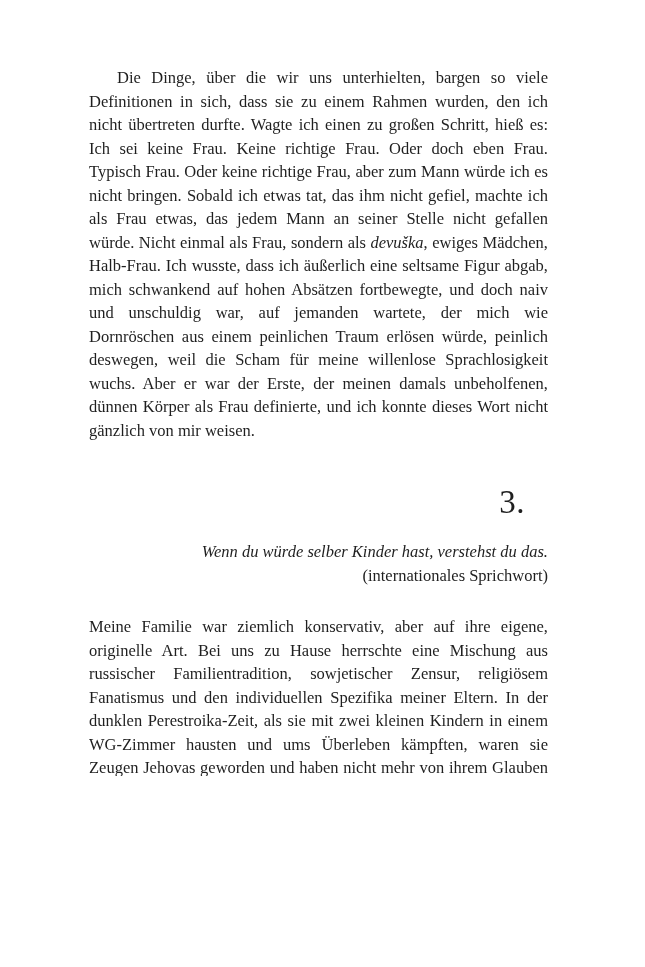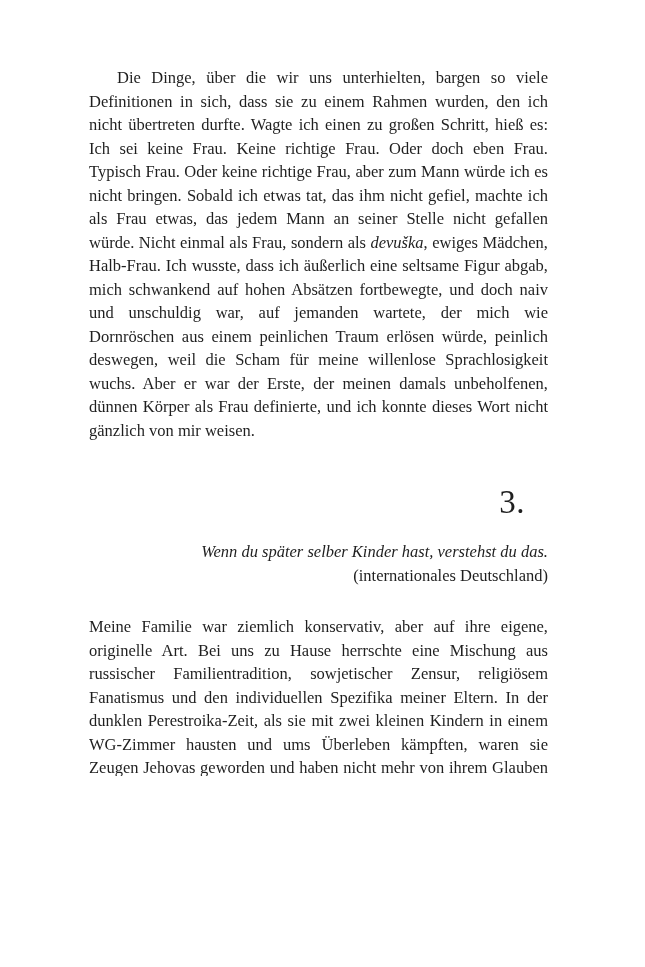--- a/index.html
+++ b/index.html
@@ -71,22 +71,22 @@
 <body>
 
 <div class="page">
   <div class="text-block">
 
     <p class="para indented"><span>Die Dinge, über die wir uns unterhielten, bargen so viele Definitionen in sich, dass sie zu einem Rahmen wurden, den ich nicht übertreten durfte. Wagte ich einen zu großen Schritt, hieß es: Ich sei keine Frau. Keine richtige Frau. Oder doch eben Frau. Typisch Frau. Oder keine richtige Frau, aber zum Mann würde ich es nicht bringen. Sobald ich etwas tat, das ihm nicht gefiel, machte ich als Frau etwas, das jedem Mann an seiner Stelle nicht gefallen würde. Nicht einmal als Frau, sondern als </span><em>devuška</em><span>, ewiges Mädchen, Halb-Frau. Ich wusste, dass ich äußerlich eine seltsame Figur abgab, mich schwankend auf hohen Absätzen fortbewegte, und doch naiv und unschuldig war, auf jemanden wartete, der mich wie Dornröschen aus einem peinlichen Traum erlösen würde, peinlich deswegen, weil die Scham für meine willenlose Sprachlosigkeit wuchs. Aber er war der Erste, der meinen damals unbeholfenen, dünnen Körper als Frau definierte, und ich konnte dieses Wort nicht gänzlich von mir weisen.</span></p>
 
     <h2 class="chapter-number">3.</h2>
 
     <div class="epigraph">
-      <div class="epigraph-text">Wenn du später selber Kinder hast, verstehst du das.</div>
-      <div class="epigraph-attribution">(internationales Deutschland)</div>
+      <div class="epigraph-text">Wenn du würde selber Kinder hast, verstehst du das.</div>
+      <div class="epigraph-attribution">(internationales Sprichwort)</div>
     </div>
 
     <p class="para second">Meine Familie war ziemlich konservativ, aber auf ihre eigene, originelle Art. Bei uns zu Hause herrschte eine Mischung aus russischer Familientradition, sowjetischer Zensur, religiösem Fanatismus und den individuellen Spezifika meiner Eltern. In der dunklen Perestroika-Zeit, als sie mit zwei kleinen Kindern in einem WG-Zimmer hausten und ums Überleben kämpften, waren sie Zeugen Jehovas geworden und haben nicht mehr von ihrem Glauben abgelassen. Als ich vier Jahre alt war, zogen wir nach Deutschland, ich hatte einen jüdischen Großvater, der bereits in Deutschland war, diesem Großvater durften fünf andere</p>
 
   </div>
 
   <div class="page-number">7</div>
 </div>
 
 </body></html>

